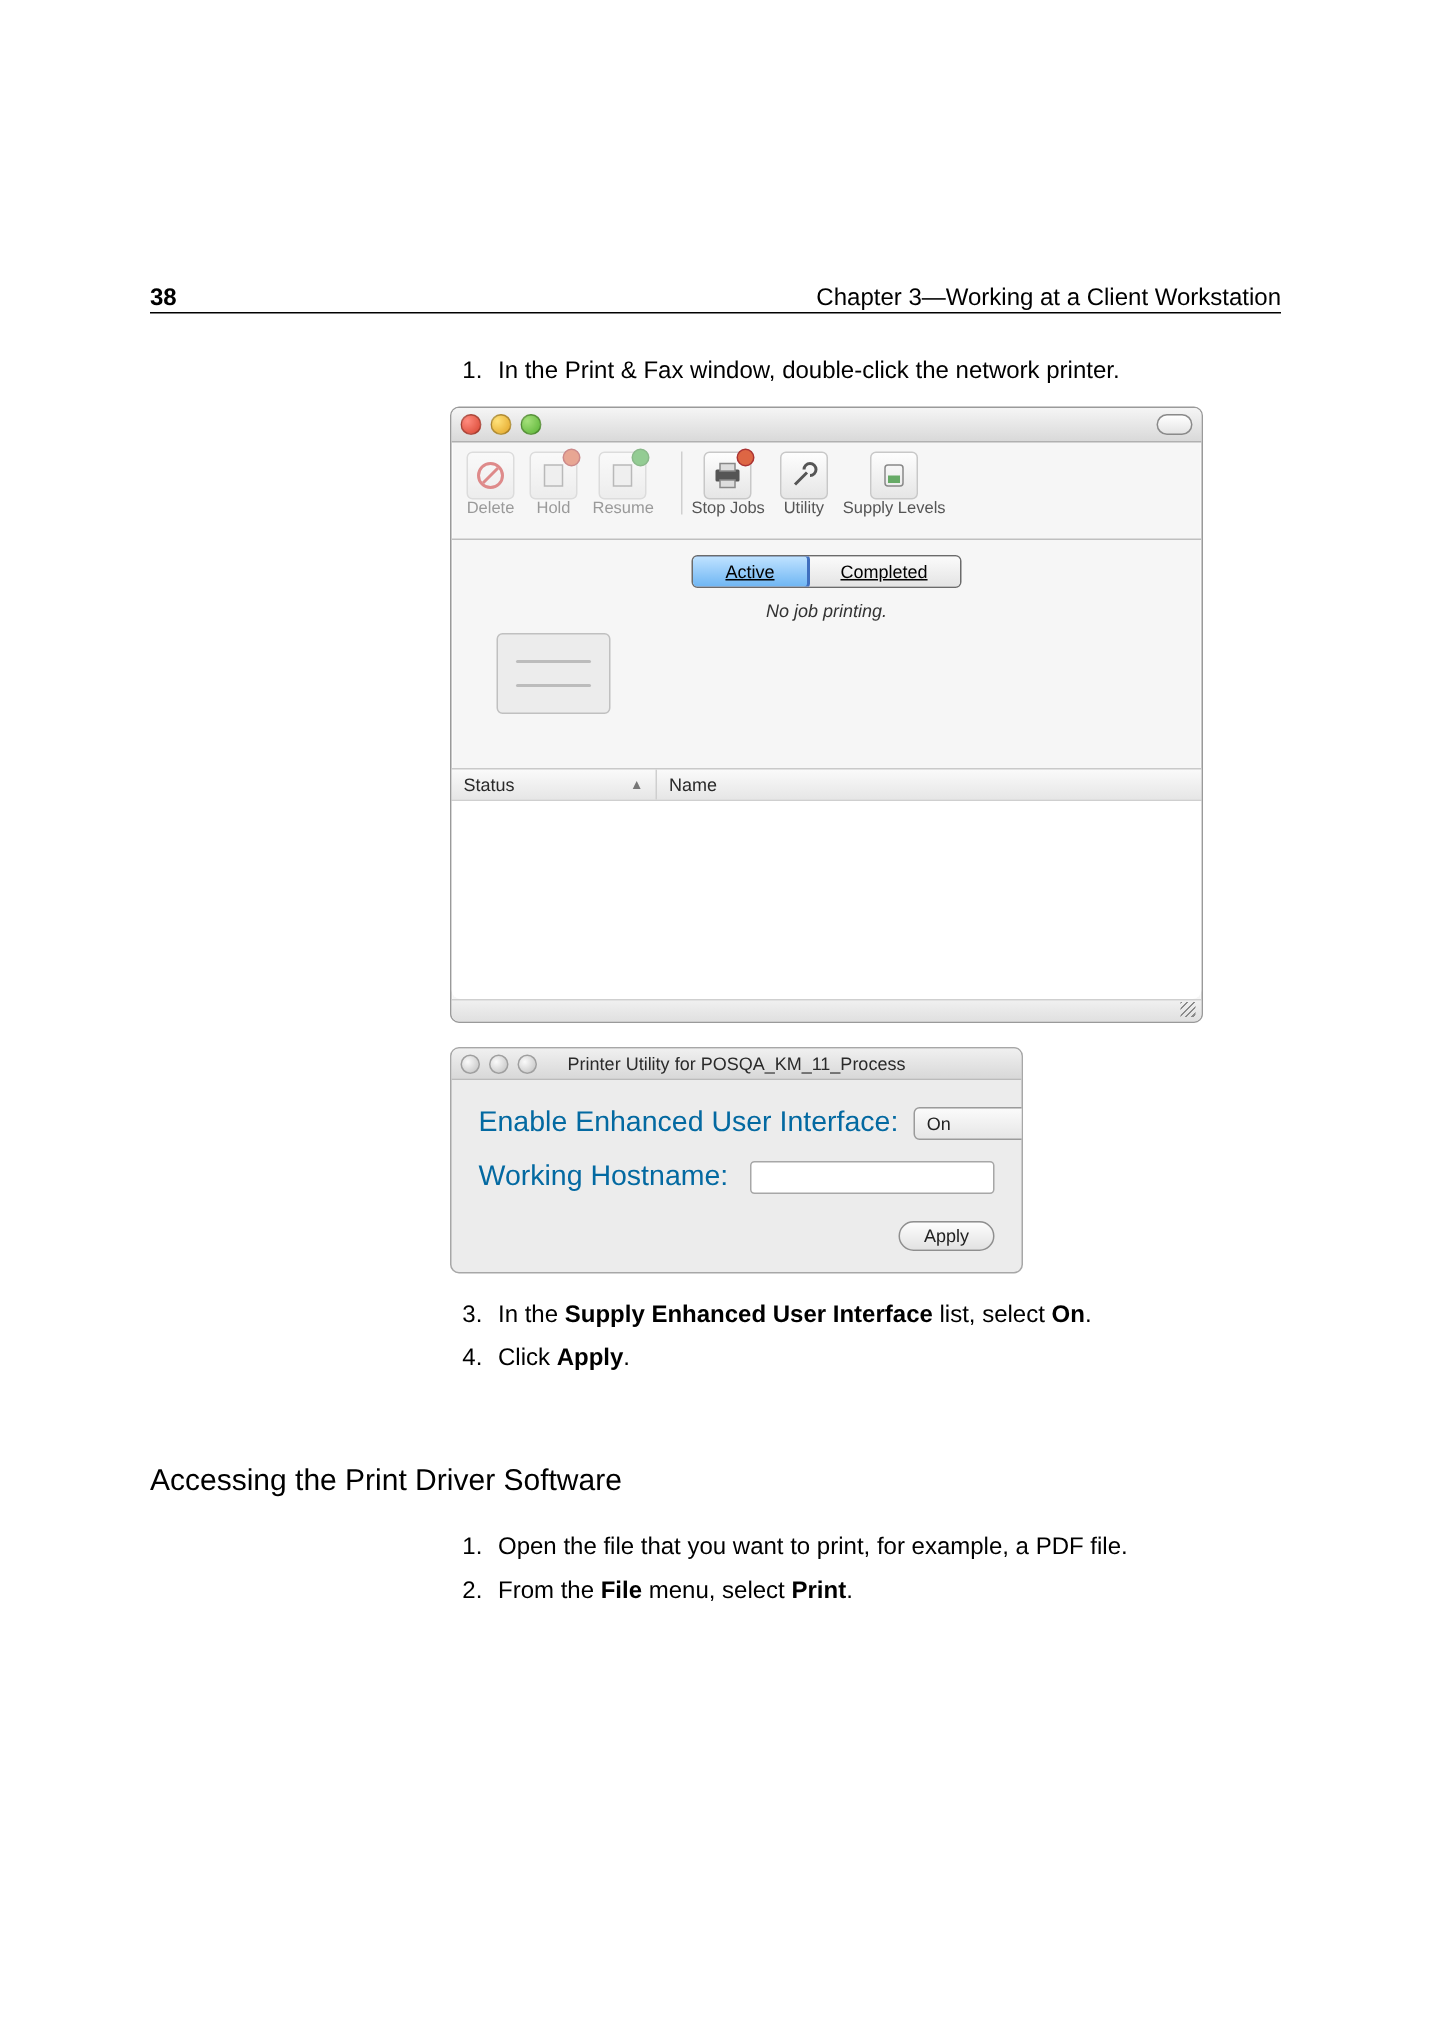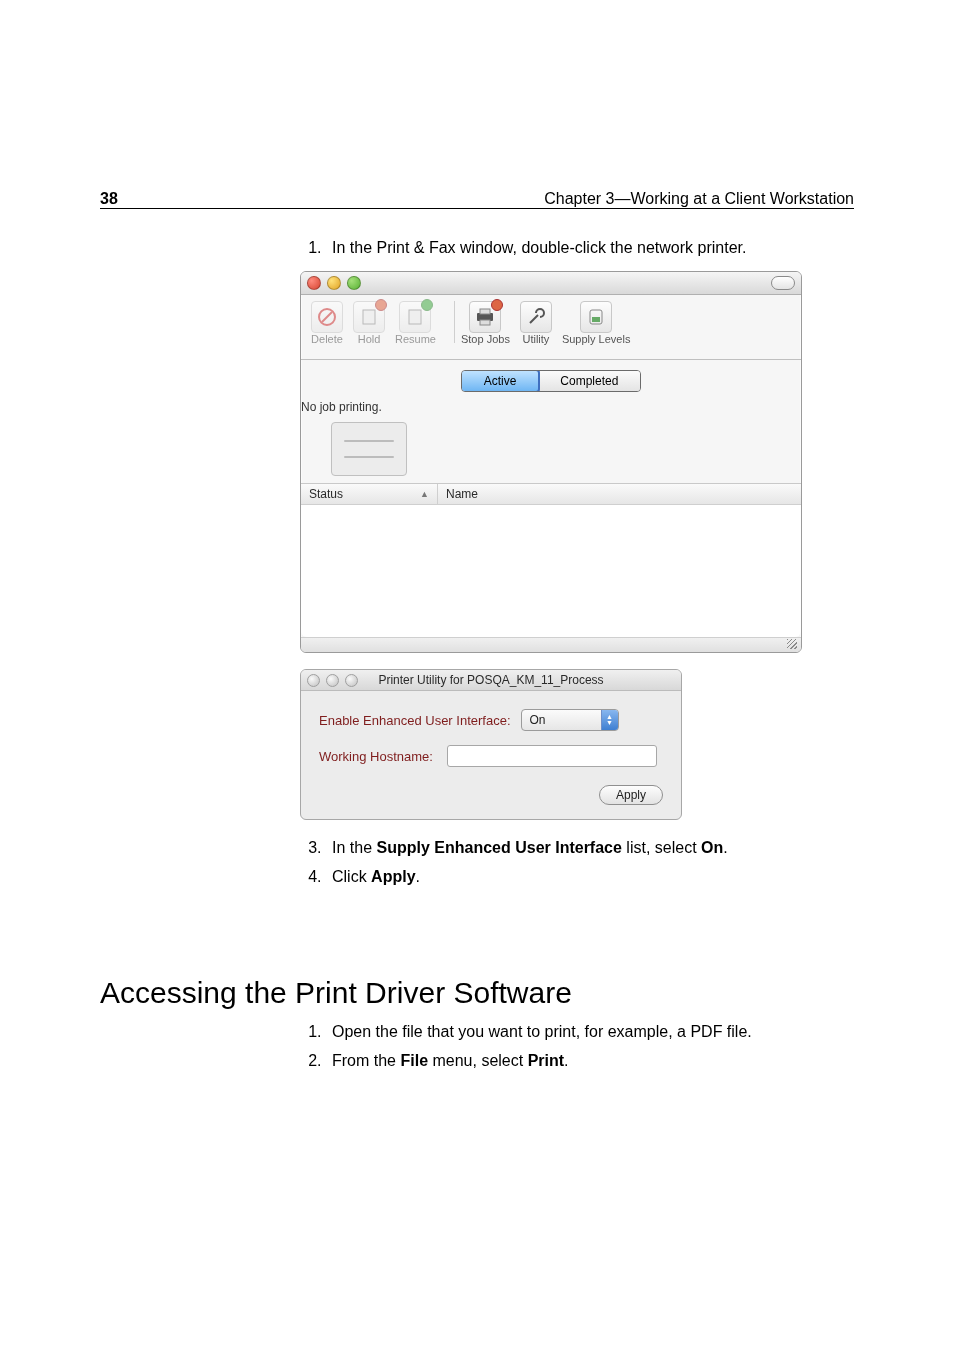--- a/index.html
+++ b/index.html
@@ -25,49 +25,49 @@
   .pill{position:absolute;right:6px;top:4px;width:22px;height:12px;border-radius:7px;border:1px solid #8a8a8a;background:linear-gradient(#fff,#e4e4e4);}
   .toolbar{height:58px;border-bottom:1px solid #bfbfbf;display:flex;align-items:flex-start;padding:6px 10px 0 10px;gap:0;}
   .tgroup{display:flex;gap:10px;margin-right:12px;justify-content:flex-end;}
   .tbtn{display:flex;flex-direction:column;align-items:center;font-size:11px;color:#555;}
   .tbtn.dis{color:#9a9a9a;}
   .tico{width:30px;height:30px;border:1px solid #c8c8c8;border-radius:4px;background:linear-gradient(#fdfdfd,#e6e6e6);display:flex;align-items:center;justify-content:center;position:relative;}
   .tbtn.dis .tico{opacity:.55;}
   .sep{width:1px;height:42px;background:#cfcfcf;margin:0 6px;}
   .tabbar{display:flex;justify-content:center;padding:10px 0 6px 0;}
   .segtab{display:flex;border:1px solid #6b6b6b;border-radius:4px;overflow:hidden;font-size:12px;}
-  .segtab .seg{padding:3px 22px;background:linear-gradient(#fbfbfb,#e4e4e4);}
+  .segtab .seg{padding:3px 22px;background:linear-gradient(#fbfbfb,#e4e4e4);text-decoration:underline;}
   .segtab .seg.active{background:linear-gradient(#bfe2ff,#6fb6f3);border:2px solid #3f6fbf;margin:-2px;z-index:1;border-radius:4px;color:#000;}
-  .njp{font-size:12px;color:#333;padding:2px 0 8px 0;}
+  .njp{text-align:center;font-size:12px;color:#333;padding:2px 0 8px 0;font-style:italic;}
   .imgplace{width:76px;height:54px;border:1px solid #c0c0c0;border-radius:4px;margin-left:30px;background:#ececec;display:flex;flex-direction:column;justify-content:space-around;padding:10px 12px;box-sizing:border-box;}
   .imgplace .ln{height:2px;background:#bcbcbc;border-radius:1px;}
-  .tblhdr{display:flex;border-top:1px solid #c9c9c9;border-bottom:1px solid #cfcfcf;background:linear-gradient(#fafafa,#e6e6e6);font-size:12px;color:#2a2a2a;margin-top:7px;}
+  .tblhdr{display:flex;border-top:1px solid #c9c9c9;border-bottom:1px solid #cfcfcf;background:linear-gradient(#fafafa,#e6e6e6);font-size:12px;color:#2a2a2a;margin-top:36px;}
   .tblhdr .c1{width:120px;border-right:1px solid #cfcfcf;padding:3px 8px;display:flex;justify-content:space-between;align-items:center;}
   .tblhdr .c2{flex:1;padding:3px 8px;}
   .sortglyph{font-size:9px;color:#777;}
   .tblbody{height:132px;background:#fff;border-bottom-left-radius:6px;border-bottom-right-radius:6px;}
   .resize{height:14px;background:linear-gradient(#f0f0f0,#e0e0e0);border-top:1px solid #cfcfcf;position:relative;}
   .resize::after{content:"";position:absolute;right:4px;bottom:3px;width:10px;height:10px;background:repeating-linear-gradient(135deg,#8a8a8a 0 1px,transparent 1px 3px);}
   
   .mac-win2{border:1px solid #a7a7a7;border-radius:6px;background:#ececec;width:380px;margin:10px 0 16px 0;overflow:hidden;}
   .titlebar2{height:20px;background:linear-gradient(#f0f0f0,#d8d8d8);border-bottom:1px solid #bbb;display:flex;align-items:center;padding:0 6px;position:relative;}
   .traffic2{display:flex;gap:6px;}
   .graydot{width:11px;height:11px;border-radius:50%;background:radial-gradient(circle at 35% 35%,#fafafa,#bfbfbf);border:1px solid #9f9f9f;}
   .titlebar2 .title{position:absolute;left:0;right:0;text-align:center;font-size:12px;color:#2a2a2a;}
   .body2{padding:18px 18px 14px 18px;font-size:13px;color:#222;}
   .row2{display:flex;align-items:center;margin-bottom:14px;}
-  .row2 label{flex:0 0 auto;margin-right:10px;font-size:13px;color:#7f1d1d;}
+  .row2 label{flex:0 0 auto;margin-right:10px;font-size:19px;color:#0369a1;}
   .ddl{display:inline-flex;align-items:center;border:1px solid #9b9b9b;border-radius:4px;background:linear-gradient(#fbfbfb,#e6e6e6);height:20px;min-width:96px;font-size:12px;overflow:hidden;}
   .ddl .txt{flex:1;padding:0 8px;}
   .ddl .arrs{width:16px;height:100%;border-left:1px solid #6f8fc9;background:linear-gradient(#88b7ef,#3f7fd1);display:flex;flex-direction:column;align-items:center;justify-content:center;color:#fff;font-size:7px;line-height:6px;}
   .txtin{border:1px solid #a7a7a7;border-radius:3px;height:20px;width:208px;background:#fff;margin-left:4px;}
   .btnrow{display:flex;justify-content:flex-end;margin-top:18px;}
   .aqua-btn{border:1px solid #8f8f8f;border-radius:11px;background:linear-gradient(#fdfdfd,#e2e2e2);padding:2px 16px;font-size:12px;color:#222;}
   
-  .section-h{position:absolute;left:100px;font-size:30px;font-weight:400;color:#000;}
+  .section-h{position:absolute;left:100px;font-size:20px;font-weight:400;color:#000;}
   .section-content{position:absolute;left:300px;right:100px;}
   
   svg{display:block;}
 </style>
 </head>
 <body>
 
 <div class="page">
   <div class="header">
     <div class="page-number">38</div>

